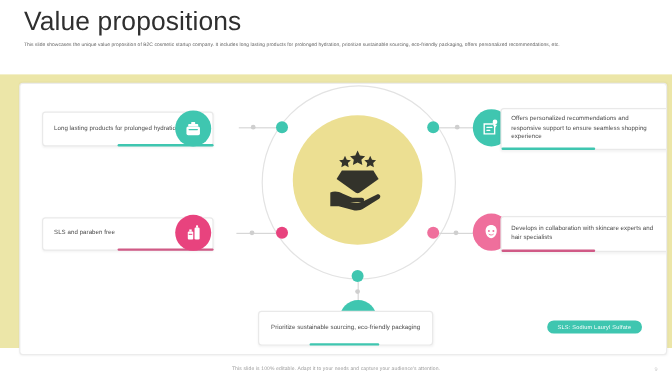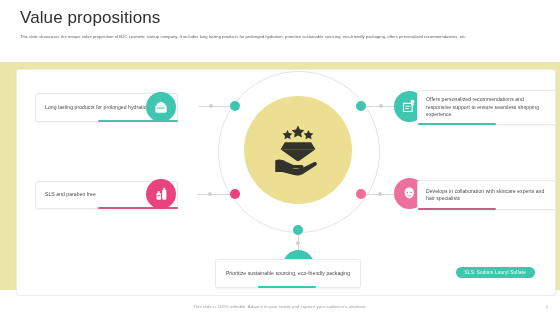--- a/index.html
+++ b/index.html
@@ -8,21 +8,21 @@
     background:#ffffff;
     font-family:"Liberation Sans", sans-serif;
     color:#3a3a3a;
     position:relative;
   }
   .slide{position:absolute;inset:0;background:#fff;}
 
   
   .header{position:absolute;left:20px;top:8px;right:18px;}
   .page-title{
-    font-size:17px;font-weight:400;color:#2f2f2f;letter-spacing:.1px;
+    font-size:22px;font-weight:400;color:#2f2f2f;letter-spacing:.1px;
     line-height:20px;margin:0;
   }
   .subtitle{
     margin:6px 0 0 0;
     font-size:4.1px;line-height:6.2px;color:#5d5d5d;
     max-width:522px;font-weight:400;letter-spacing:.05px;
   }
 
   
   .accent-band{

